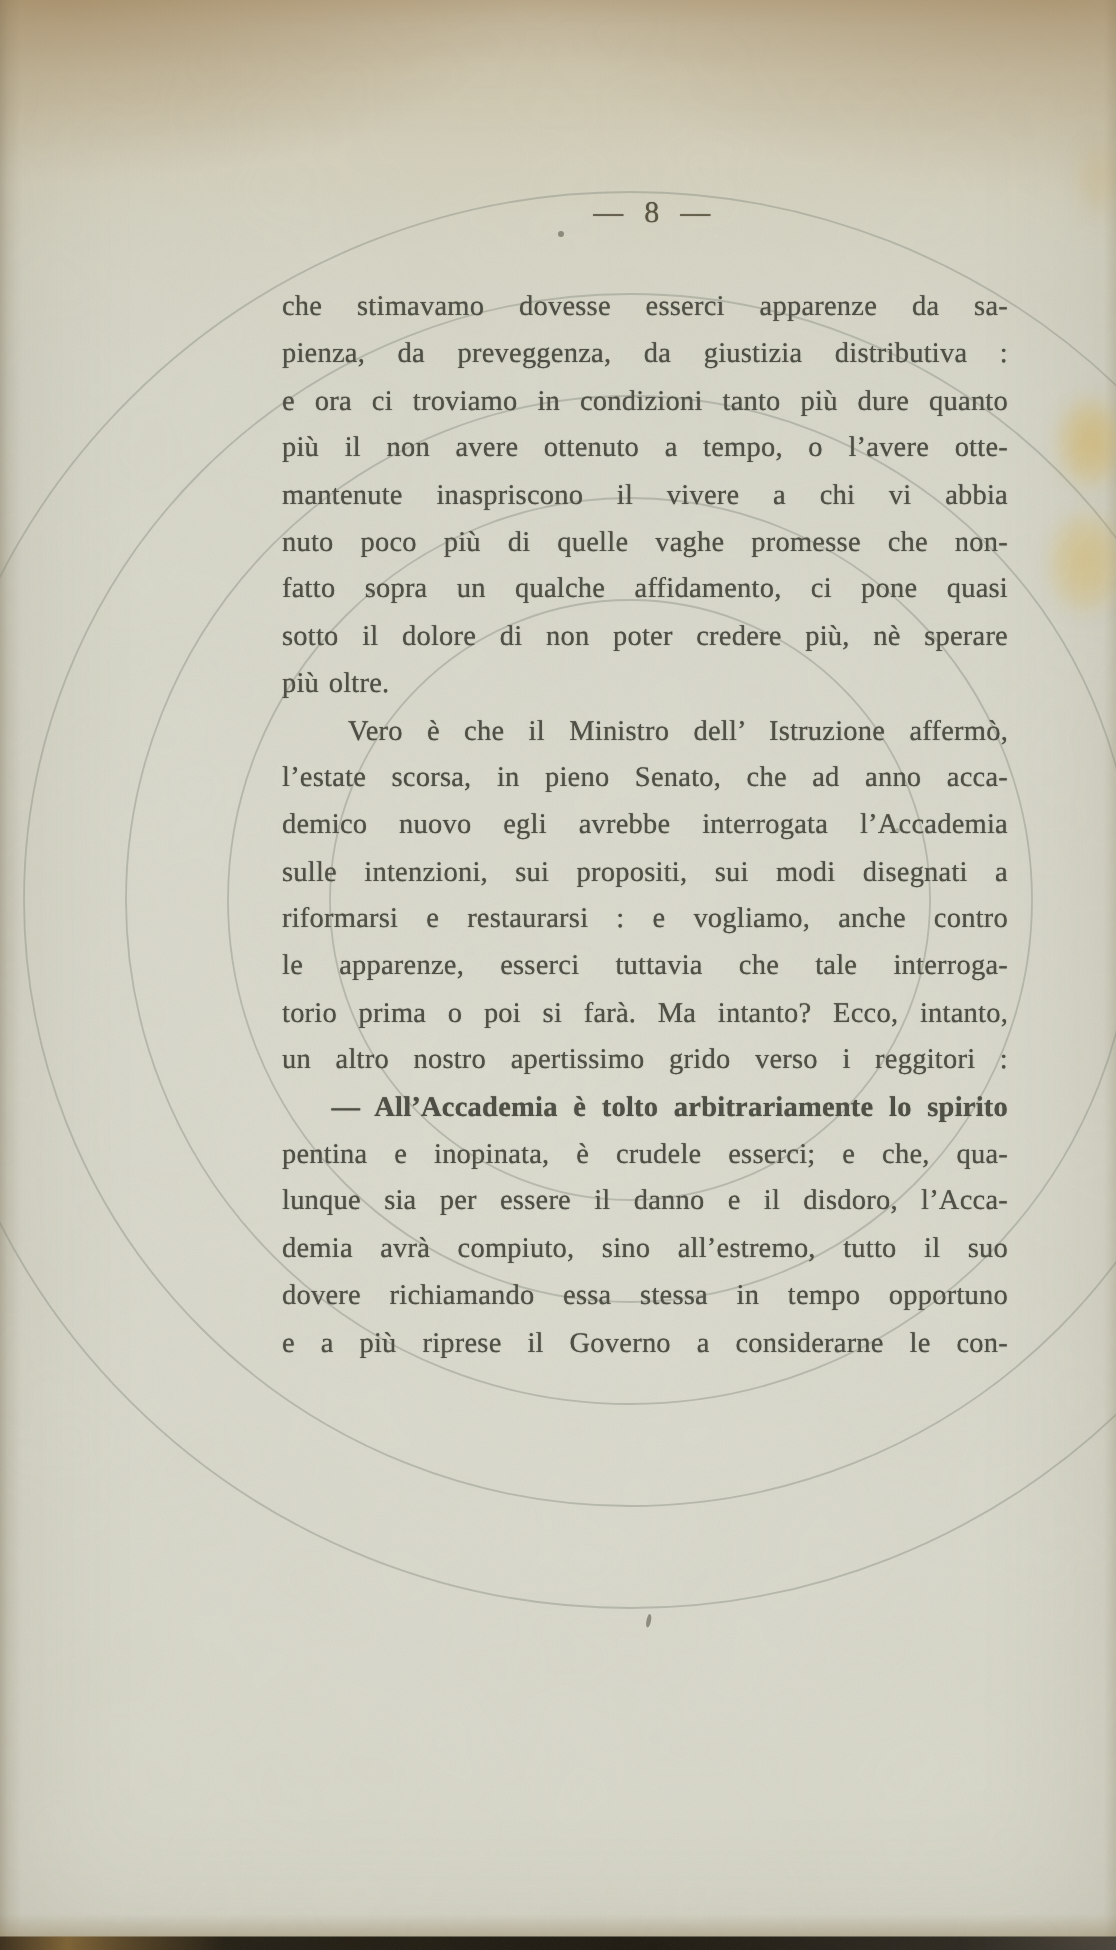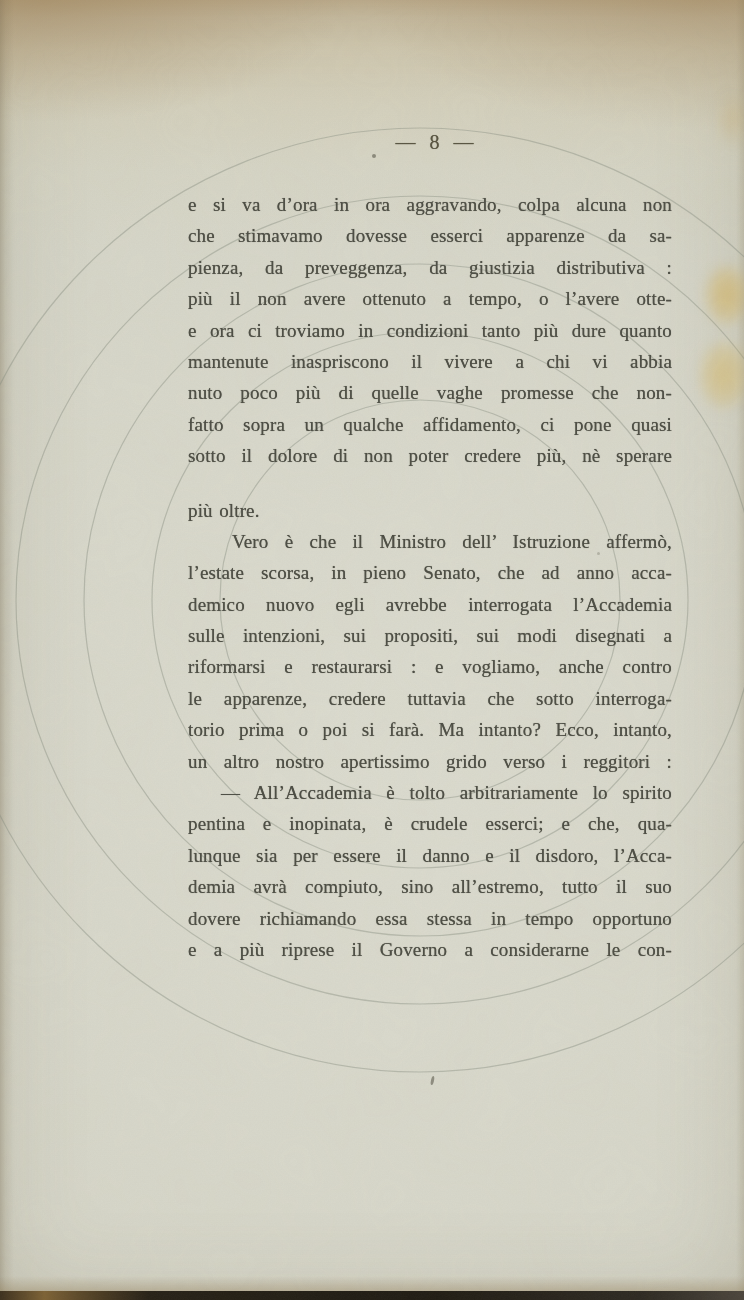--- a/index.html
+++ b/index.html
@@ -115,23 +115,23 @@
     word-spacing: 1.5px;
     text-shadow: 0 0 0.7px rgba(75, 76, 66, 0.85);
   }
   .line {
     text-align: justify;
     text-align-last: justify;
     white-space: normal;
     overflow: hidden;
     height: 31.4px;
   }
-  .line.no-justify { text-align-last: left; margin-top: 23px; }
+  .line.no-justify { text-align-last: left; }
   .line.indent-normal { padding-left: 44px; font-family: Liberation Serif, serif; }
-  .line.indent-dash { padding-left: 33px; }
+  .line.indent-dash { padding-left: 33px; font-weight: bold; }
 
   .grain { position: absolute; left: 0; top: 0; pointer-events: none; }
 </style>
 </head>
 <body>
 
 <div class="page">
 
   <div class="top-band"></div>
   <div class="left-edge"></div>
@@ -148,36 +148,35 @@
   </svg>
 
   <div class="stain stain-1"></div>
   <div class="stain stain-2"></div>
   <div class="stain stain-3"></div>
 
   <div class="page-number">— 8 —</div>
 
   <div class="text-block">
     <div>
-        <div class="line">e si va d’ora in ora aggravando, colpa alcuna non</div>
         <div class="line">che stimavamo dovesse esserci apparenze da sa-</div>
         <div class="line">pienza, da preveggenza, da giustizia distributiva :</div>
+        <div class="line">e ora ci troviamo in condizioni tanto più dure quanto</div>
         <div class="line">più il non avere ottenuto a tempo, o l’avere otte-</div>
-        <div class="line">e ora ci troviamo in condizioni tanto più dure quanto</div>
         <div class="line">mantenute inaspriscono il vivere a chi vi abbia</div>
         <div class="line">nuto poco più di quelle vaghe promesse che non-</div>
         <div class="line">fatto sopra un qualche affidamento, ci pone quasi</div>
         <div class="line">sotto il dolore di non poter credere più, nè sperare</div>
         <div class="line no-justify">più oltre.</div>
         <div class="line indent-normal">Vero è che il Ministro dell’ Istruzione affermò,</div>
         <div class="line">l’estate scorsa, in pieno Senato, che ad anno acca-</div>
         <div class="line">demico nuovo egli avrebbe interrogata l’Accademia</div>
         <div class="line">sulle intenzioni, sui propositi, sui modi disegnati a</div>
         <div class="line">riformarsi e restaurarsi : e vogliamo, anche contro</div>
-        <div class="line">le apparenze, credere tuttavia che sotto interroga-</div>
+        <div class="line">le apparenze, esserci tuttavia che tale interroga-</div>
         <div class="line">torio prima o poi si farà. Ma intanto? Ecco, intanto,</div>
         <div class="line">un altro nostro apertissimo grido verso i reggitori :</div>
         <div class="line indent-dash">— All’Accademia è tolto arbitrariamente lo spirito</div>
         <div class="line">pentina e inopinata, è crudele esserci; e che, qua-</div>
         <div class="line">lunque sia per essere il danno e il disdoro, l’Acca-</div>
         <div class="line">demia avrà compiuto, sino all’estremo, tutto il suo</div>
         <div class="line">dovere richiamando essa stessa in tempo opportuno</div>
         <div class="line">e a più riprese il Governo a considerarne le con-</div>
       </div>
   </div>

